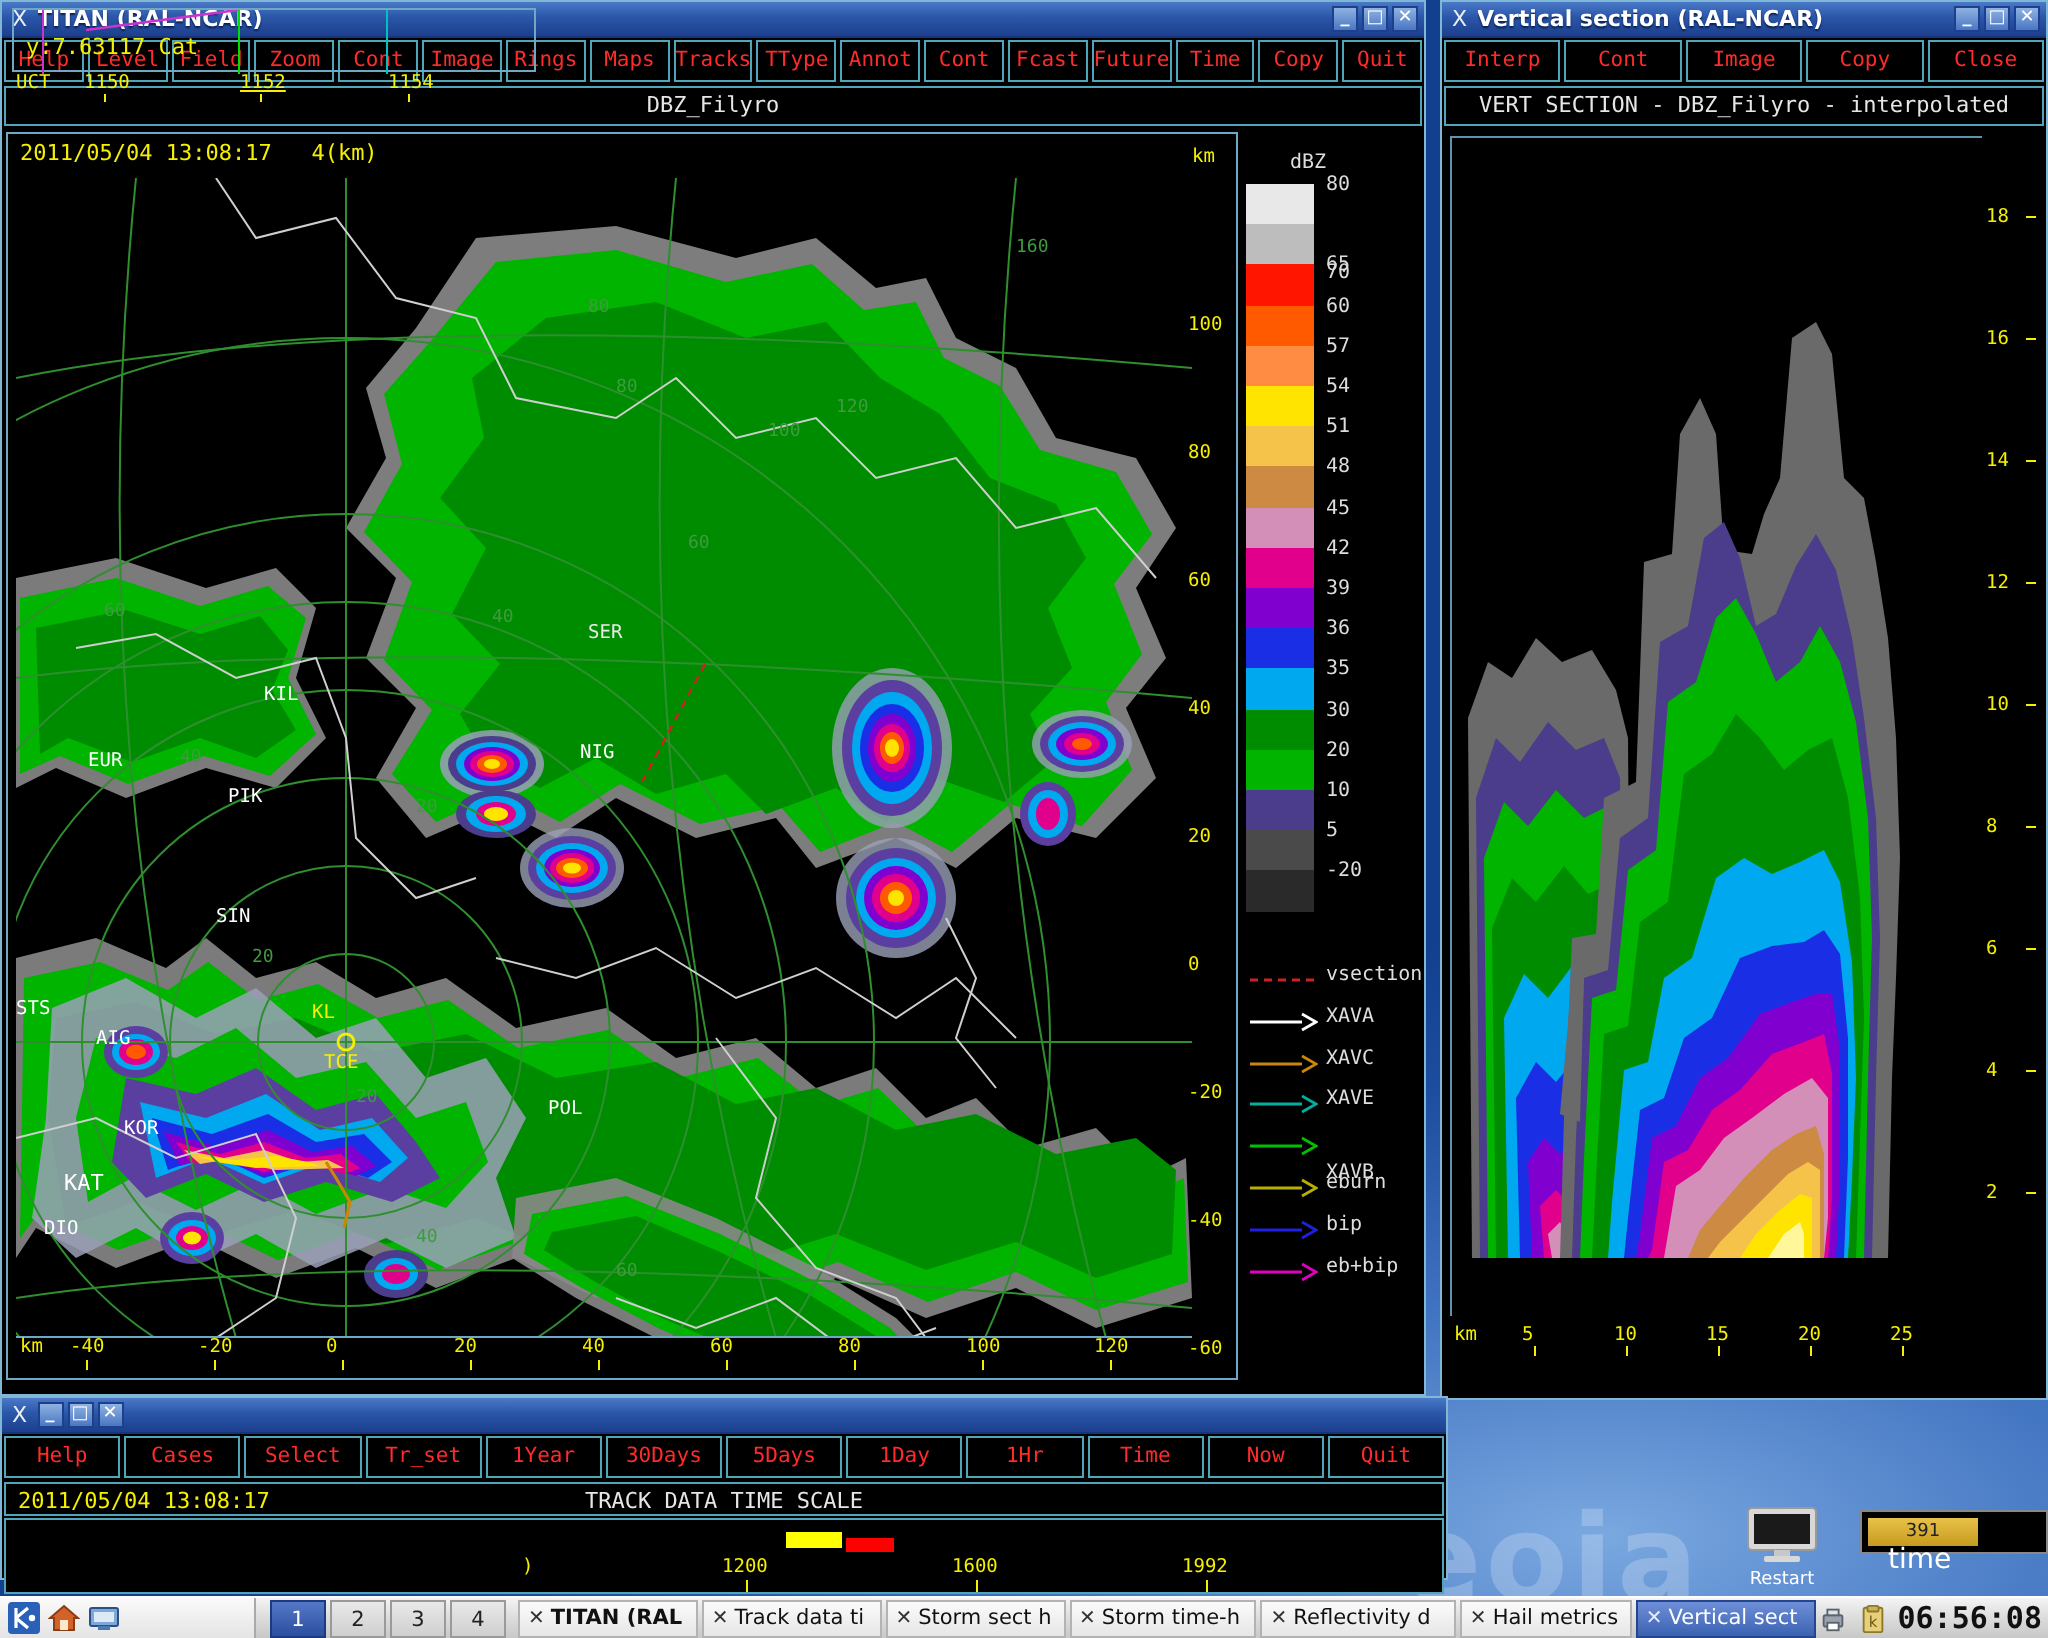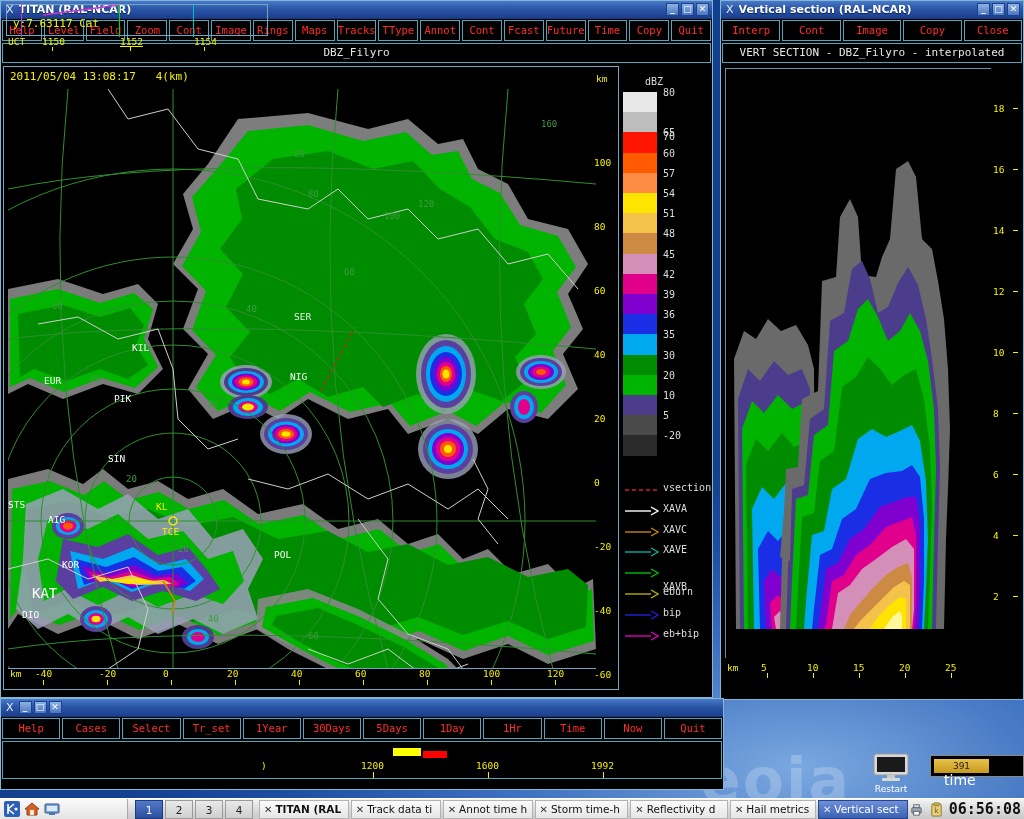--- a/index.html
+++ b/index.html
@@ -359,41 +359,41 @@
         <div id="site-labels">
             <div style="position: absolute; left: 124px; top: 253px; color: rgb(255, 255, 255); font-size: 9.5px;">KIL</div>
             <div style="position: absolute; left: 36px; top: 286px; color: rgb(255, 255, 255); font-size: 9.5px;">EUR</div>
             <div style="position: absolute; left: 106px; top: 304px; color: rgb(255, 255, 255); font-size: 9.5px;">PIK</div>
             <div style="position: absolute; left: 100px; top: 364px; color: rgb(255, 255, 255); font-size: 9.5px;">SIN</div>
             <div style="position: absolute; left: 286px; top: 222px; color: rgb(232, 232, 232); font-size: 9.5px;">SER</div>
             <div style="position: absolute; left: 282px; top: 282px; color: rgb(255, 255, 255); font-size: 9.5px;">NIG</div>
             <div style="position: absolute; left: 0px; top: 410px; color: rgb(255, 255, 255); font-size: 9.5px;">STS</div>
             <div style="position: absolute; left: 40px; top: 425px; color: rgb(255, 255, 255); font-size: 9.5px;">AIG</div>
             <div style="position: absolute; left: 54px; top: 470px; color: rgb(255, 255, 255); font-size: 9.5px;">KOR</div>
-            <div style="position: absolute; left: 24px; top: 496px; color: rgb(255, 255, 255); font-size: 14px;">KAT</div>
+            <div style="position: absolute; left: 24px; top: 496px; color: rgb(255, 255, 255); font-size: 11px;">KAT</div>
             <div style="position: absolute; left: 14px; top: 520px; color: rgb(255, 255, 255); font-size: 9.5px; text-align: right;">DIO</div>
             <div style="position: absolute; left: 266px; top: 460px; color: rgb(255, 255, 255); font-size: 9.5px;">POL</div>
             <div style="position: absolute; left: 148px; top: 412px; color: rgb(245, 240, 0); font-size: 9.5px;">KL</div>
             <div style="position: absolute; left: 154px; top: 437px; color: rgb(245, 240, 0); font-size: 9.5px;">TCE</div>
           </div>
         <div id="ring-labels">
             <div style="position: absolute; left: 200px; top: 310px; color: rgb(63, 155, 63); font-size: 9px;">20</div>
             <div style="position: absolute; left: 170px; top: 455px; color: rgb(63, 155, 63); font-size: 9px;">20</div>
             <div style="position: absolute; left: 118px; top: 385px; color: rgb(63, 155, 63); font-size: 9px;">20</div>
             <div style="position: absolute; left: 238px; top: 215px; color: rgb(63, 155, 63); font-size: 9px;">40</div>
             <div style="position: absolute; left: 82px; top: 285px; color: rgb(63, 155, 63); font-size: 9px;">40</div>
             <div style="position: absolute; left: 200px; top: 525px; color: rgb(63, 155, 63); font-size: 9px;">40</div>
             <div style="position: absolute; left: 336px; top: 178px; color: rgb(63, 155, 63); font-size: 9px;">60</div>
             <div style="position: absolute; left: 44px; top: 212px; color: rgb(63, 155, 63); font-size: 9px;">60</div>
             <div style="position: absolute; left: 300px; top: 542px; color: rgb(63, 155, 63); font-size: 9px;">60</div>
             <div style="position: absolute; left: 300px; top: 100px; color: rgb(63, 155, 63); font-size: 9px;">80</div>
             <div style="position: absolute; left: 286px; top: 60px; color: rgb(63, 155, 63); font-size: 9px;">80</div>
             <div style="position: absolute; left: 376px; top: 122px; color: rgb(63, 155, 63); font-size: 9px;">100</div>
             <div style="position: absolute; left: 410px; top: 110px; color: rgb(63, 155, 63); font-size: 9px;">120</div>
-            <div style="position: absolute; left: 500px; top: 30px; color: rgb(63, 155, 63); font-size: 9px; margin-left: 33px;">160</div>
+            <div style="position: absolute; left: 500px; top: 30px; color: rgb(63, 155, 63); font-size: 9px;">160</div>
           </div>
       </div>
       <div id="xaxis">
           <span class="tick-lbl" style="left: 2px; top: 3px;">km</span>
           <span class="tick-lbl" style="left: 27px; top: 3px;">-40</span>
           <span class="tick-mark" style="left: 35px; top: 15px; width: 1px; height: 5px;"></span>
           <span class="tick-lbl" style="left: 91px; top: 3px;">-20</span>
           <span class="tick-mark" style="left: 99px; top: 15px; width: 1px; height: 5px;"></span>
           <span class="tick-lbl" style="left: 155px; top: 3px;">0</span>
           <span class="tick-mark" style="left: 163px; top: 15px; width: 1px; height: 5px;"></span>
@@ -627,20 +627,24 @@
       <div class="mi">Tr_set</div>
       <div class="mi">1Year</div>
       <div class="mi">30Days</div>
       <div class="mi">5Days</div>
       <div class="mi">1Day</div>
       <div class="mi">1Hr</div>
       <div class="mi">Time</div>
       <div class="mi">Now</div>
       <div class="mi">Quit</div>
     </div>
+  <div style="position:relative; border:1px solid #4fa6bb; margin:1px; height:17px;">
+    <div id="track-time">2011/05/04 13:08:17</div>
+    <div id="track-title">TRACK DATA TIME SCALE</div>
+  </div>
   <div id="track-scale">
     <div style="position:absolute; left:390px; top:6px; width:28px; height:8px; background:#ffff00;"></div>
     <div style="position:absolute; left:420px; top:9px; width:24px; height:7px; background:#ff0000;"></div>
     <div id="track-ticks">
         <span class="tick-lbl" style="left: 358px; top: 18px;">1200</span>
         <span class="tick-mark" style="left: 370px; top: 30px; width: 1px; height: 6px;"></span>
         <span class="tick-lbl" style="left: 473px; top: 18px;">1600</span>
         <span class="tick-mark" style="left: 485px; top: 30px; width: 1px; height: 6px;"></span>
         <span class="tick-lbl" style="left: 588px; top: 18px;">1992</span>
         <span class="tick-mark" style="left: 600px; top: 30px; width: 1px; height: 6px;"></span>
@@ -699,21 +703,21 @@
       <div class="tb-task" style="width: 92px;">
         <span class="x">✕</span>
         <span style="overflow: hidden; white-space: nowrap; font-weight: bold;">TITAN (RAL</span>
       </div>
       <div class="tb-task" style="width: 92px;">
         <span class="x">✕</span>
         <span style="overflow: hidden; white-space: nowrap;">Track data ti</span>
       </div>
       <div class="tb-task" style="width: 92px;">
         <span class="x">✕</span>
-        <span style="overflow: hidden; white-space: nowrap;">Annot time h</span>
+        <span style="overflow: hidden; white-space: nowrap;">Storm sect h</span>
       </div>
       <div class="tb-task" style="width: 96px;">
         <span class="x">✕</span>
         <span style="overflow: hidden; white-space: nowrap;">Storm time-h</span>
       </div>
       <div class="tb-task" style="width: 100px;">
         <span class="x">✕</span>
         <span style="overflow: hidden; white-space: nowrap;">Reflectivity d</span>
       </div>
       <div class="tb-task" style="width: 88px;">

